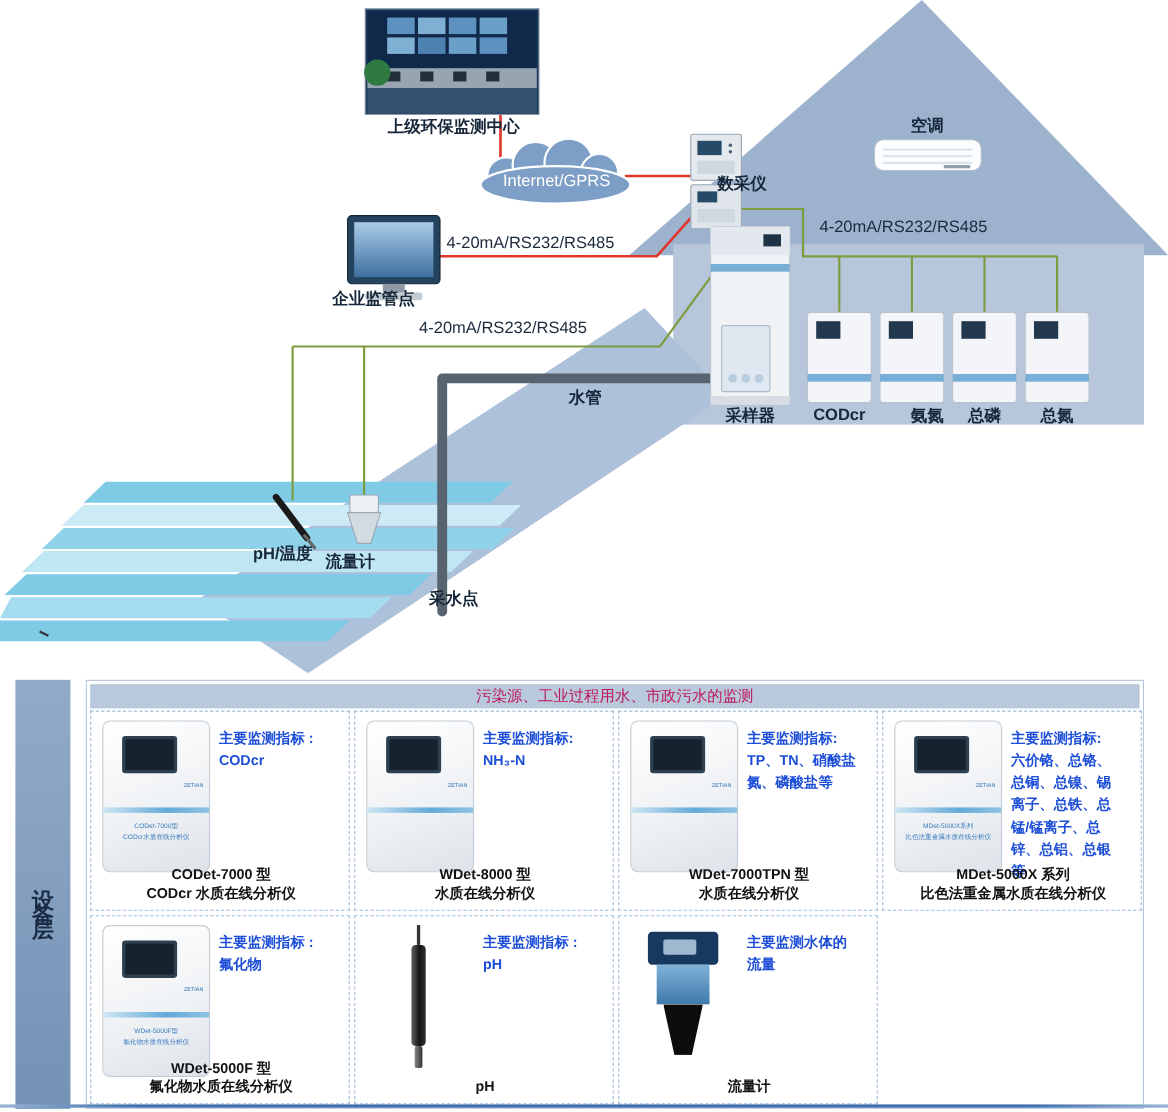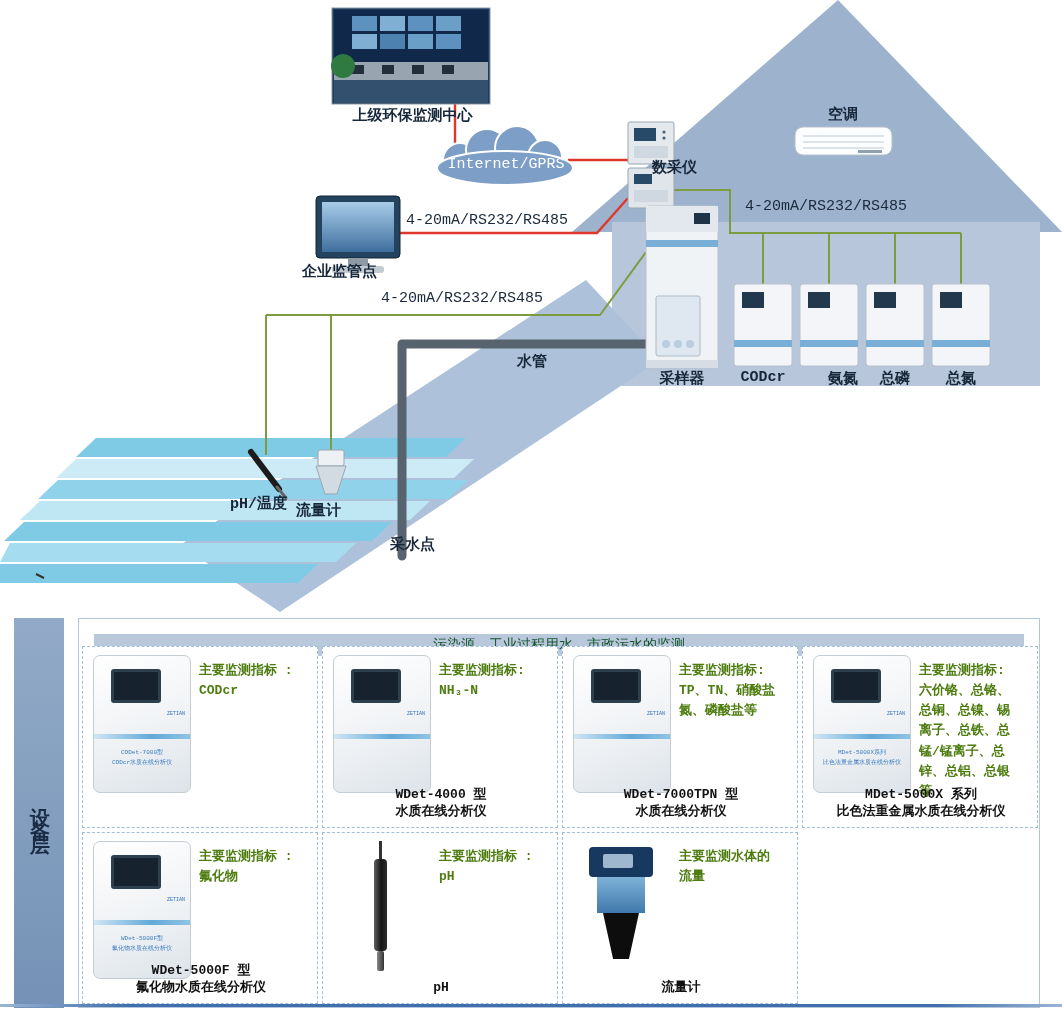--- a/index.html
+++ b/index.html
@@ -1,18 +1,18 @@
 <!DOCTYPE html>
 <html><head>
 <meta charset="utf-8">
 <style>
   html,body { margin:0; padding:0; background:#fff; }
   .canvas {
     position:relative; width:1062px; height:1011px; background:#fff;
-    font-family:Liberation Mono, monospace; overflow:hidden;
+    font-family:Liberation Sans, sans-serif; overflow:hidden;
   }
   .canvas svg { position:absolute; left:0; top:0; }
 
   
   .lbl { position:absolute; color:#17273a; font-size:15px; font-weight:bold; white-space:nowrap; }
   .lbl.center { text-align:center; }
   .lbl.bus { font-weight:normal; color:#1b2a3c; }
   .lbl.white { color:#ffffff; font-weight:normal; }
 
   
@@ -23,21 +23,21 @@
   }
   .sidebar .vt {
     writing-mode:vertical-rl; text-orientation:upright; letter-spacing:14px;
     font-size:20px; font-weight:bold; color:#1a2c44;
   }
   .panel {
     position:absolute; left:78px; top:618px; width:962px; height:390px;
     border:1px solid #b5c6d9; box-sizing:border-box; background:#fff;
   }
   .panel-header {
-    height:22px; margin:15px; background:#b9c8da; color:#14532d; font-size:14px;
+    height:22px; margin:3px; background:#b9c8da; color:#be185d; font-size:14px;
     display:flex; align-items:center; justify-content:center;
   }
   .cards { position:absolute; left:1px; right:1px; top:25px; bottom:1px; }
   .card { position:absolute; border:1px dashed #9dbedd; box-sizing:border-box; background:#fff; }
   .card.r1 { top:2px; height:182px; }
   .card.r2 { top:188px; height:172px; }
   .card.c1 { left:2px;   width:236px; }
   .card.c2 { left:242px; width:236px; }
   .card.c3 { left:482px; width:236px; }
   .card.c4 { left:722px; width:236px; }
@@ -56,21 +56,21 @@
   .cab-stripe {
     position:absolute; left:0; top:78px; width:100%; height:5px;
     background:linear-gradient(90deg,#cfe6f4,#63a9d8 60%,#8fc3e4);
   }
   .cab-label {
     position:absolute; left:3px; right:3px; top:92px; font-size:6px; line-height:1.6;
     color:#3a7bbf; text-align:center; white-space:pre-line;
   }
   .spec {
     position:absolute; left:116px; top:14px; right:5px; font-size:13px; font-weight:bold;
-    color:#4d7c0f; line-height:1.55; white-space:pre-line;
+    color:#1d4ed8; line-height:1.55; white-space:pre-line;
   }
   .name {
     position:absolute; left:5px; bottom:6px; width:226px; font-size:13px; font-weight:bold;
     color:#111; line-height:1.35; text-align:center; white-space:pre-line;
   }
 
   .probe { position:relative; width:96px; height:140px; }
   .probe-cable { position:absolute; left:46px; top:0; width:3px; height:18px; background:#333; }
   .probe-body {
     position:absolute; left:41px; top:18px; width:13px; height:92px;
@@ -270,32 +270,34 @@
       <div class="card r1 c1">
         <div class="dev cabinet">
           <div class="cab-screen"></div>
           <div class="cab-brand">ZETIAN</div>
           <div class="cab-stripe"></div>
           <div class="cab-label">CODet-7000型
 CODcr水质在线分析仪</div>
         </div>
         <div class="spec">主要监测指标 :
 CODcr</div>
+        <div class="name">CODet-7000 型
+CODcr 水质在线分析仪</div>
       </div>
 
       <div class="card r1 c2">
         <div class="dev cabinet">
           <div class="cab-screen"></div>
           <div class="cab-brand">ZETIAN</div>
           <div class="cab-stripe"></div>
           <div class="cab-label"></div>
         </div>
         <div class="spec">主要监测指标:
 NH₃-N</div>
-        <div class="name">WDet-4000 型
+        <div class="name">WDet-8000 型
 水质在线分析仪</div>
       </div>
 
       <div class="card r1 c3">
         <div class="dev cabinet">
           <div class="cab-screen"></div>
           <div class="cab-brand">ZETIAN</div>
           <div class="cab-stripe"></div>
           <div class="cab-label"></div>
         </div>

